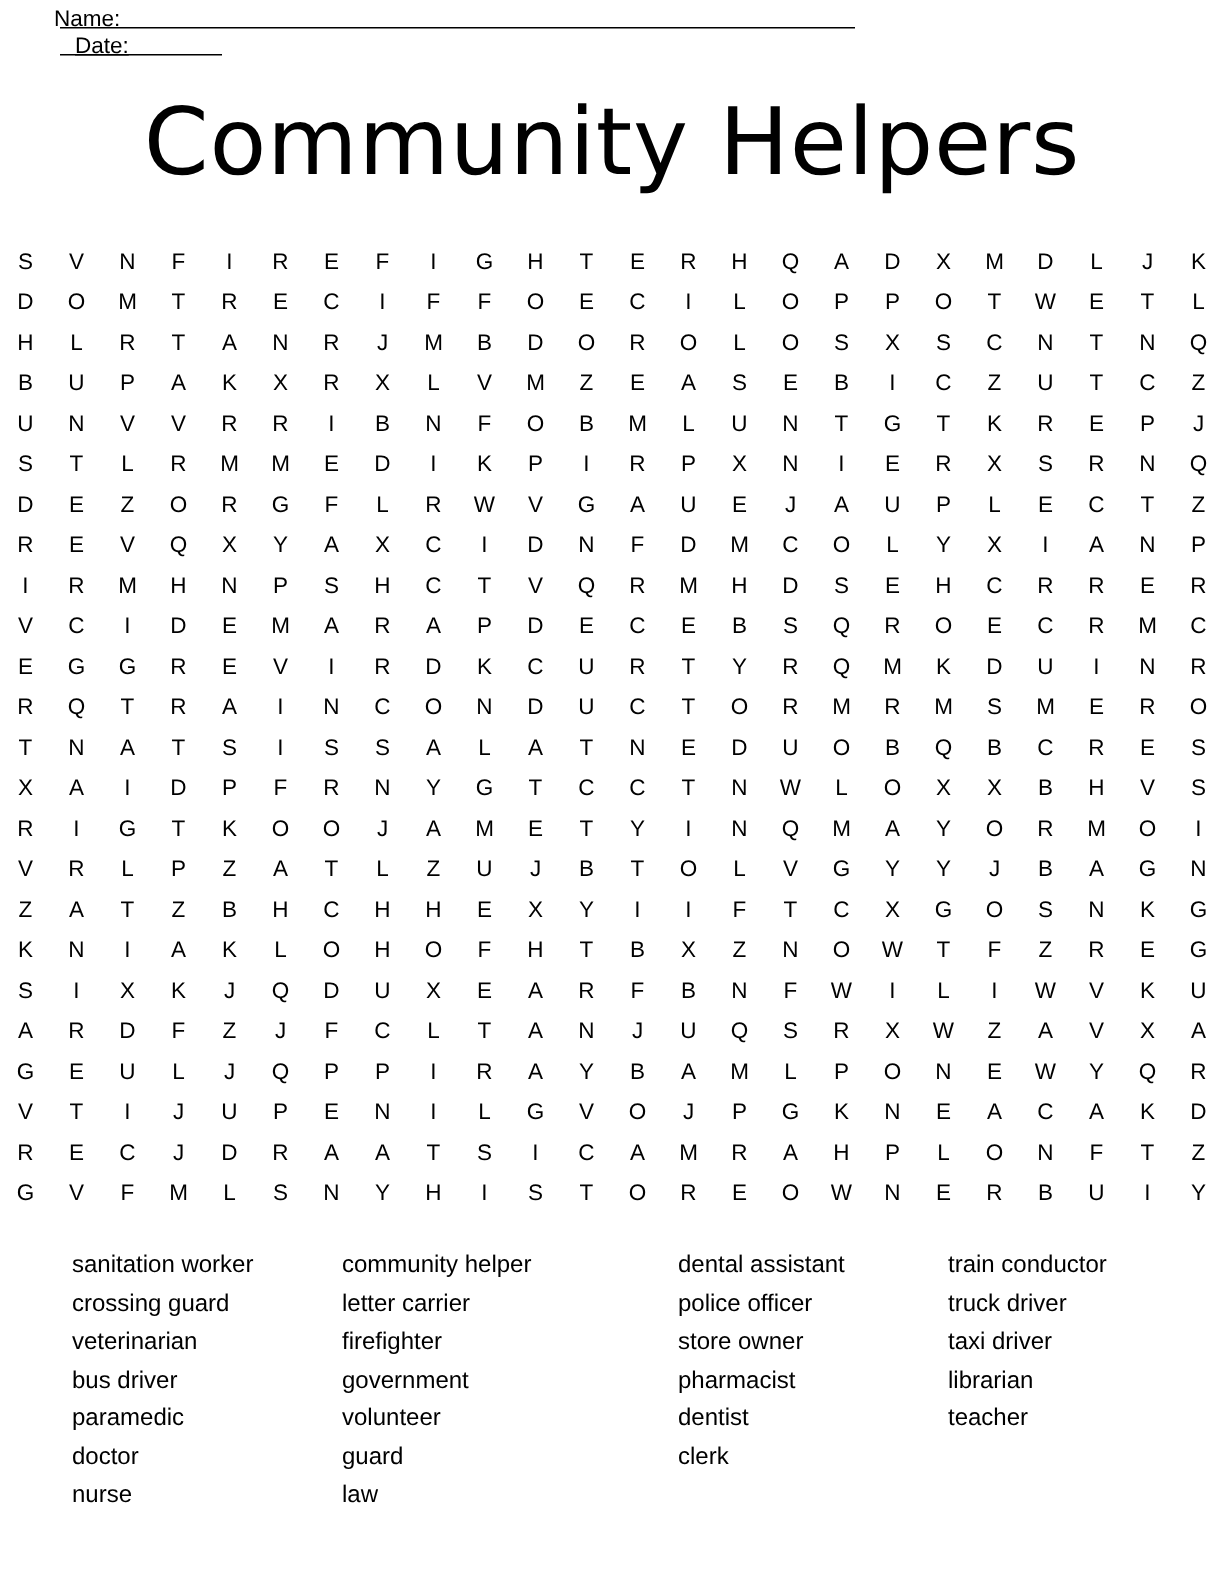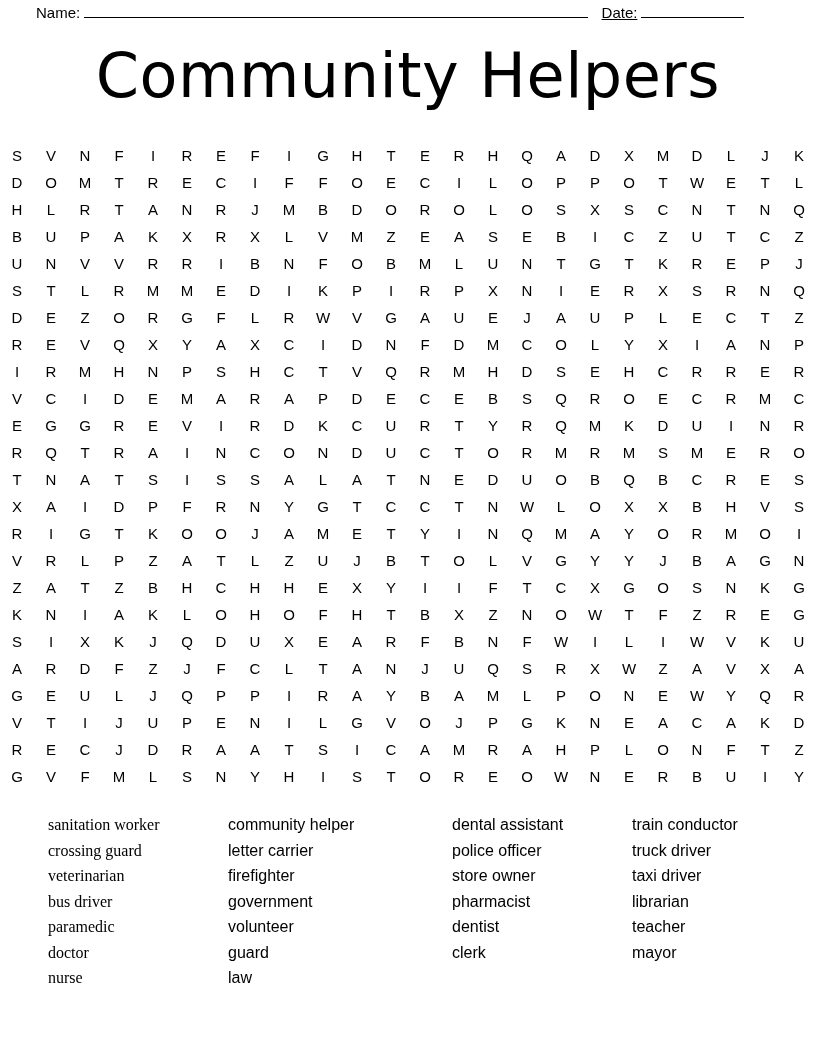--- a/index.html
+++ b/index.html
@@ -19,24 +19,25 @@
     width: 816px;
     height: 1056px;
     box-sizing: border-box;
     padding: 0;
     position: relative;
   }
 
   
   .header-row {
     display: flex;
-    align-items: flex-end;
+    align-items: flex-start;
     padding: 4px 72px 0 36px;
     font-size: 15px;
     white-space: nowrap;
+    flex-direction: column;
   }
   .header-label {
     font-size: 15px;
   }
   .rule {
     display: inline-block;
     border-bottom: 1px solid #000;
     height: 0;
     position: relative;
     top: -3px;
@@ -78,21 +79,21 @@
   .words {
     margin: 22px 0 0 0;
     padding: 0 40px 0 48px;
     display: flex;
     gap: 0;
   }
   .word-col {
     flex: 0 0 auto;
     box-sizing: border-box;
   }
-  .word-col.c0 { width: 180px; font-family: Liberation Serif, serif; }
+  .word-col.c0 { width: 180px; }
   .word-col.c1 { width: 180px; }
   .word-col.c2 { width: 180px; margin-left: 44px; }
   .word-col.c3 { width: 180px; }
   .word {
     font-size: 16px;
     line-height: 25.5px;
     white-space: nowrap;
   }
 </style>
 </head>
@@ -766,17 +767,16 @@
         <div class="word">pharmacist</div>
         <div class="word">dentist</div>
         <div class="word">clerk</div>
       </div>
     <div class="word-col c3">
         <div class="word">train conductor</div>
         <div class="word">truck driver</div>
         <div class="word">taxi driver</div>
         <div class="word">librarian</div>
         <div class="word">teacher</div>
-        <div class="word">mayor</div>
       </div>
   </div>
 
 </div>
 
 </body></html>

